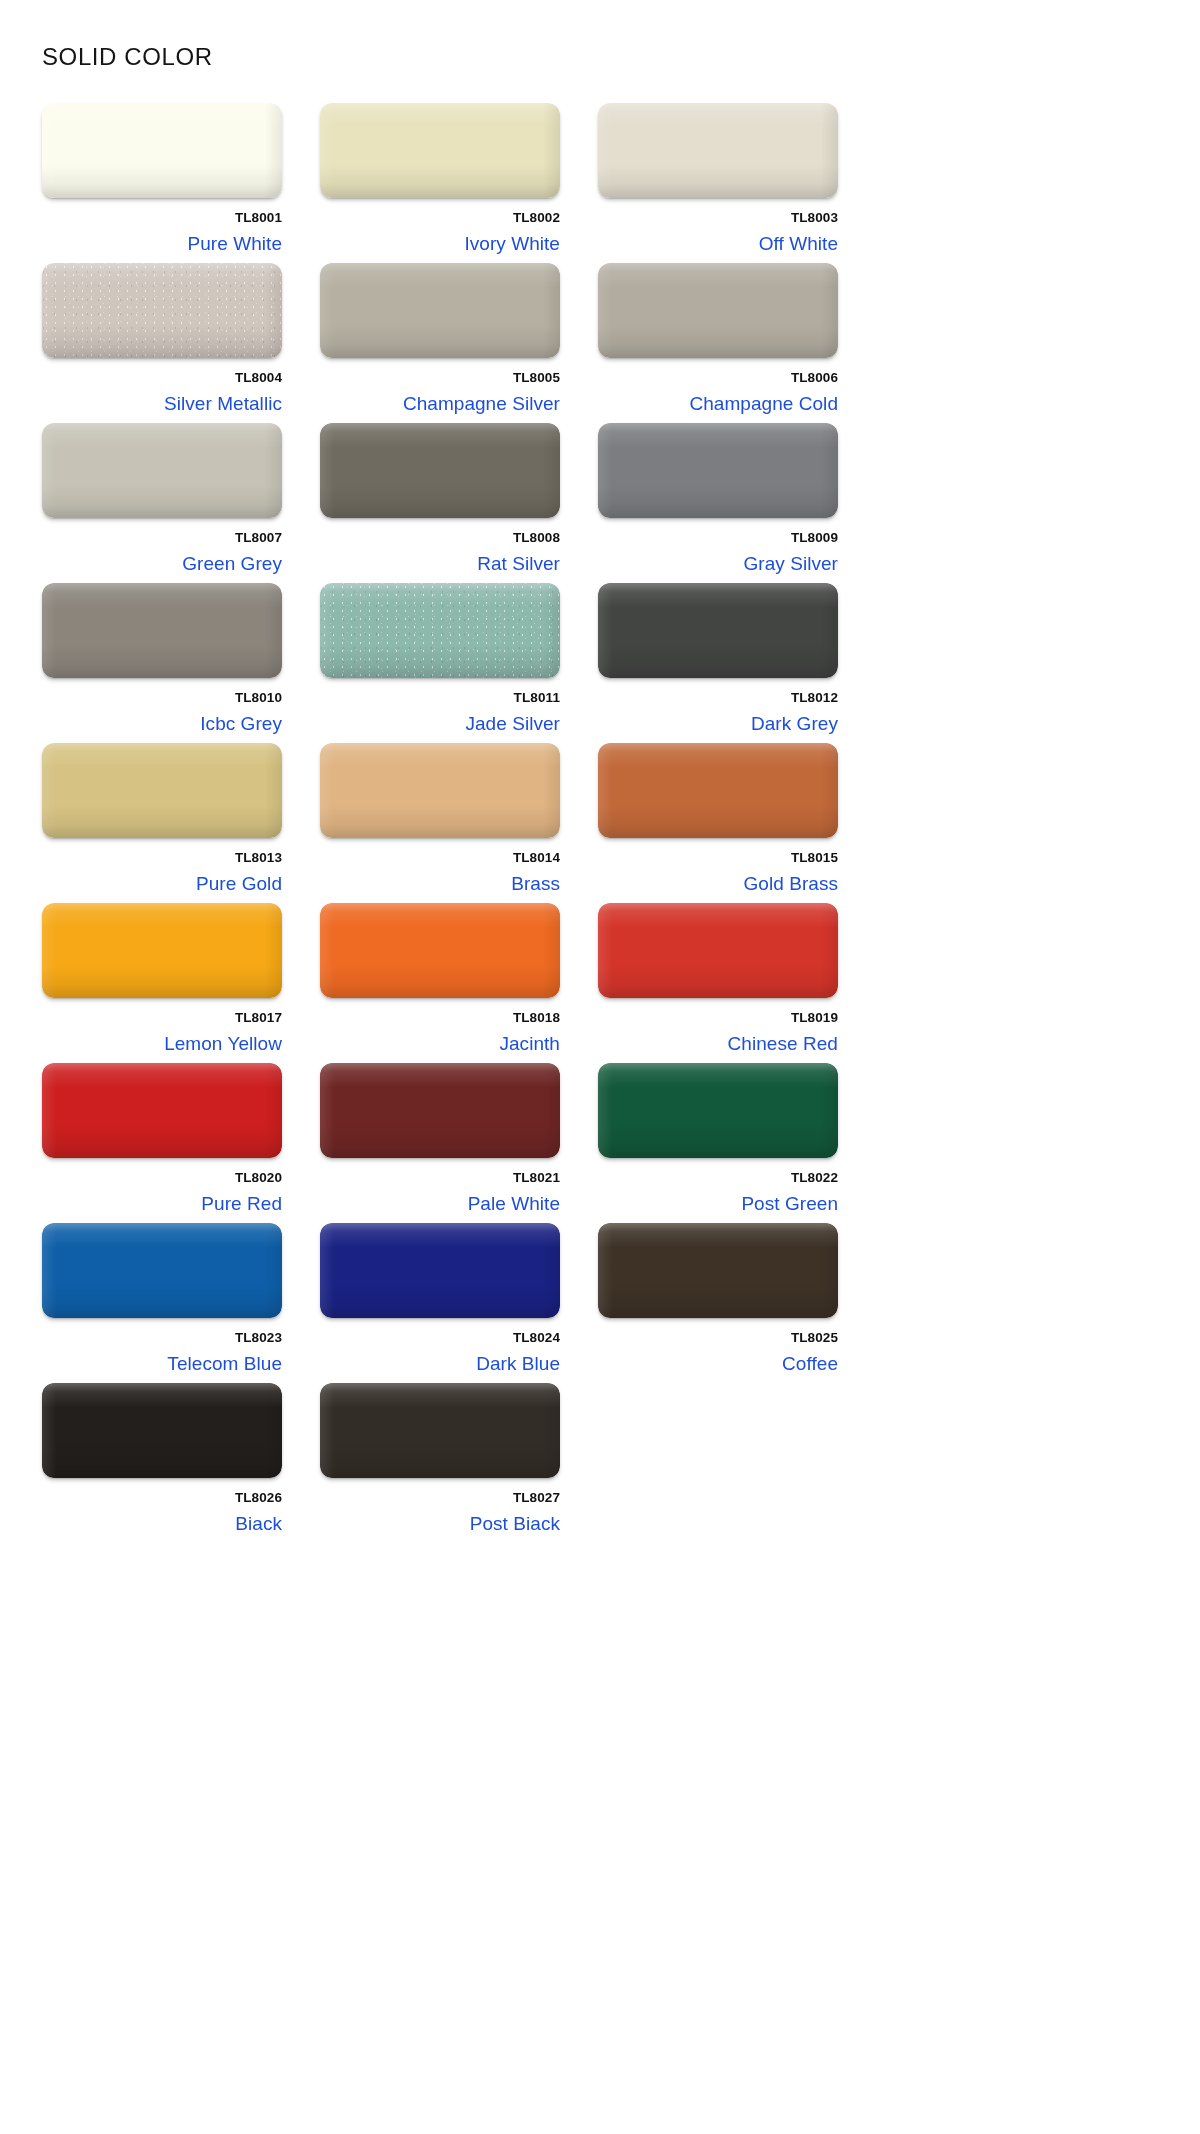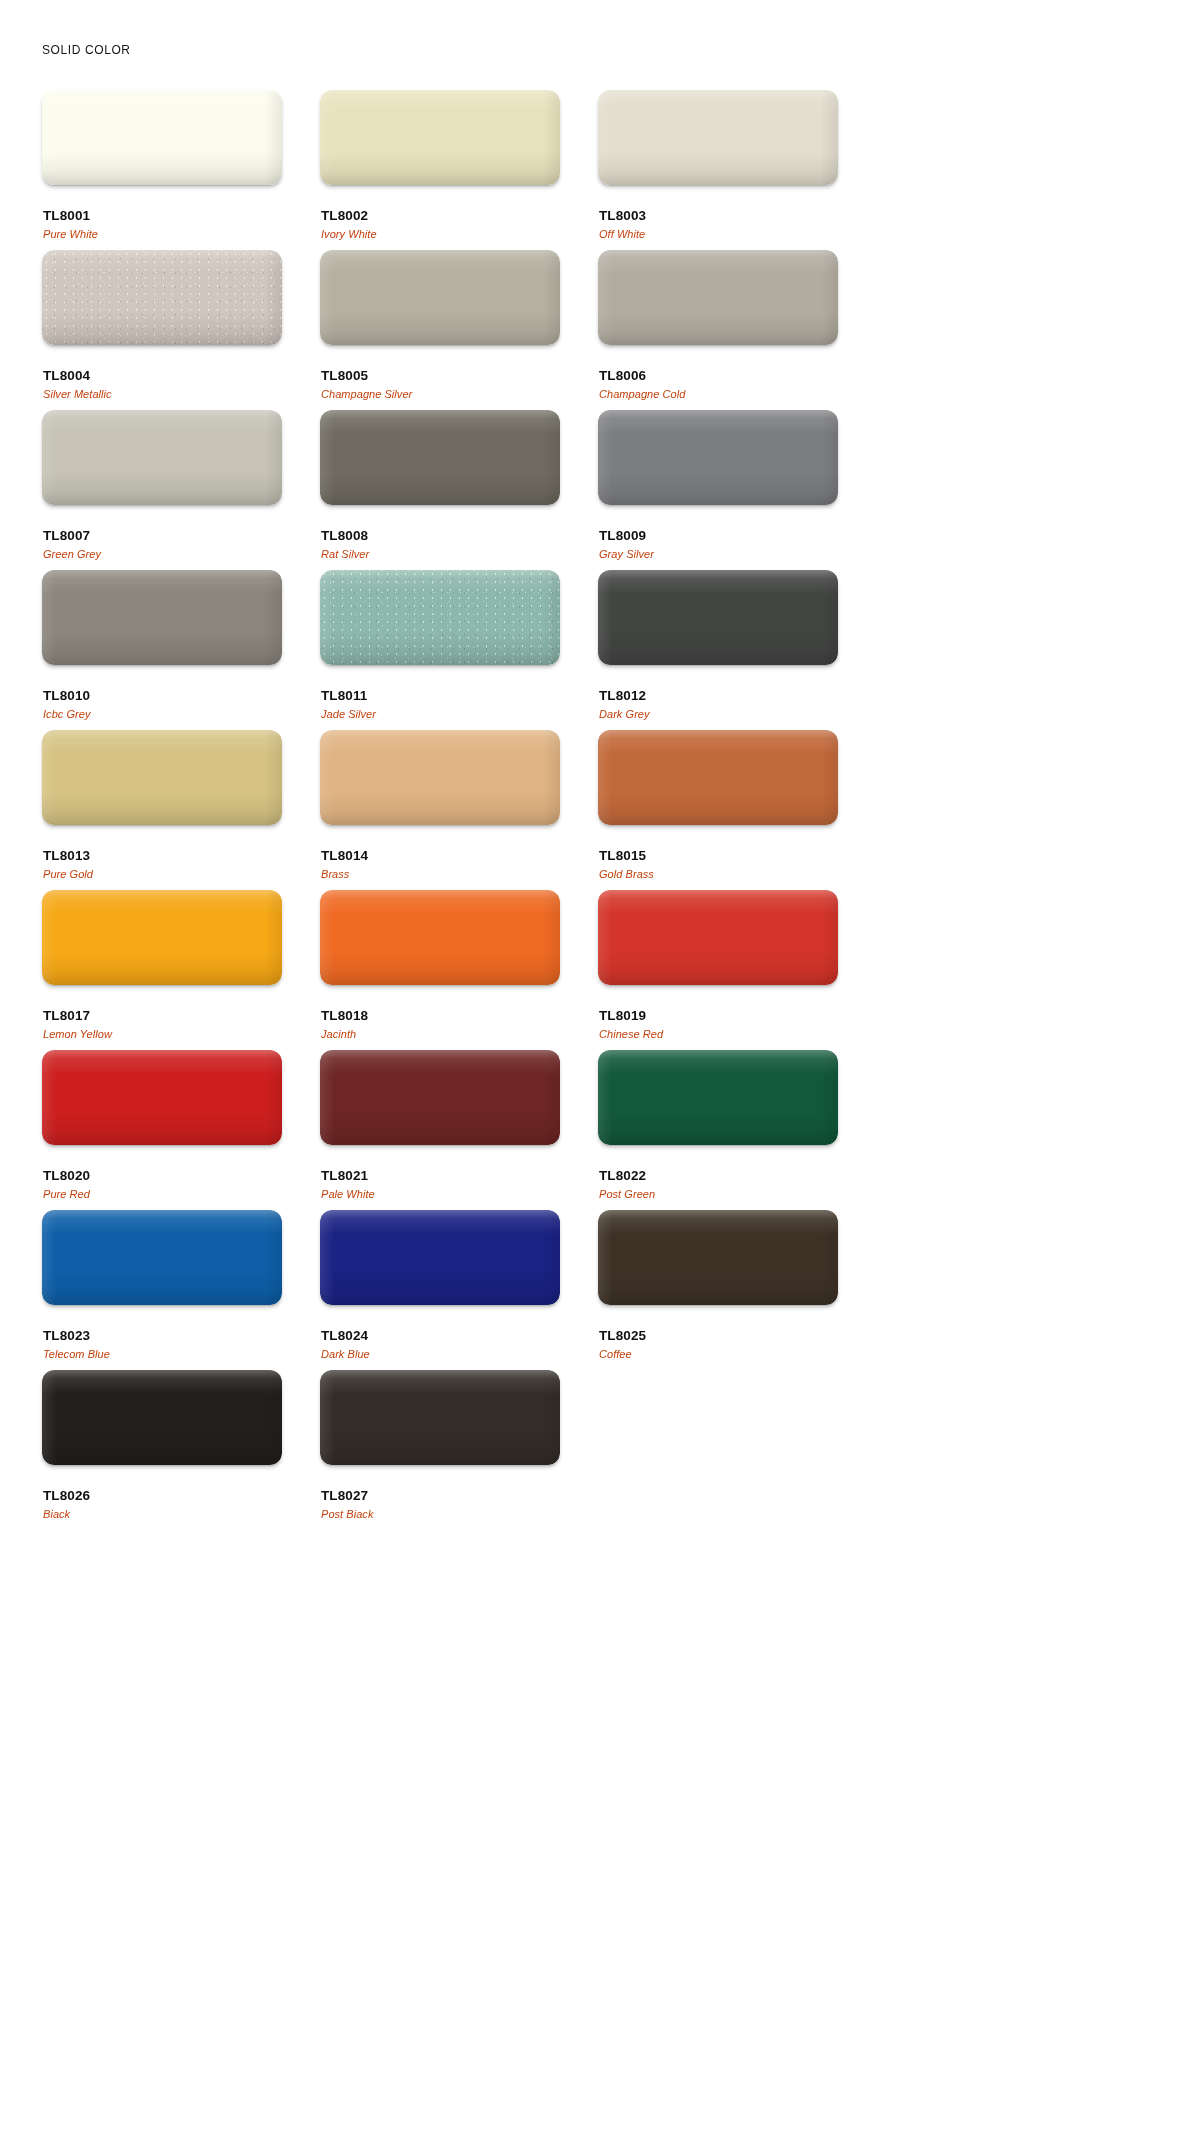--- a/index.html
+++ b/index.html
@@ -18,21 +18,21 @@
   .page {
     position: relative;
     width: 1200px;
     height: 2134px;
     box-sizing: border-box;
     padding: 44px 0 0 0;
   }
 
   .page-title {
     margin: 0 0 0 42px;
-    font-size: 12px;
+    font-size: 24px;
     font-weight: 400;
     letter-spacing: 0.6px;
     color: #151515;
     line-height: 1.1;
   }
 
   .swatch-grid {
     margin: 33px 0 0 42px;
     width: 1118px;
     display: grid;
@@ -96,38 +96,38 @@
     background-image:
       radial-gradient(rgba(255,255,255,0.85) 0.7px, transparent 0.9px),
       radial-gradient(rgba(255,255,255,0.55) 0.6px, transparent 0.8px),
       radial-gradient(rgba(0,0,0,0.16) 0.6px, transparent 0.8px),
       radial-gradient(rgba(255,255,255,0.45) 0.5px, transparent 0.7px);
     background-size: 9px 8px, 13px 11px, 11px 14px, 17px 9px;
     background-position: 0 0, 4px 6px, 7px 2px, 2px 9px;
   }
 
   .chip-labels {
-    margin-top: 22px;
+    margin-top: 11px;
     padding-left: 1px;
+    text-align: right;
   }
   .chip-code {
     font-size: 13.5px;
     font-weight: 700;
     color: #111111;
     line-height: 1.35;
     letter-spacing: 0.1px;
   }
   .chip-name {
-    font-size: 11px;
+    font-size: 19px;
     font-weight: 400;
-    color: #c2410c;
+    color: #1d4ed8;
     line-height: 1.45;
     margin-top: 2px;
     letter-spacing: 0.05px;
-    font-style: italic;
   }
 </style>
 </head>
 <body>
 
 <div class="page">
 
   <h1 class="page-title">SOLID COLOR</h1>
 
   <div class="swatch-grid">

